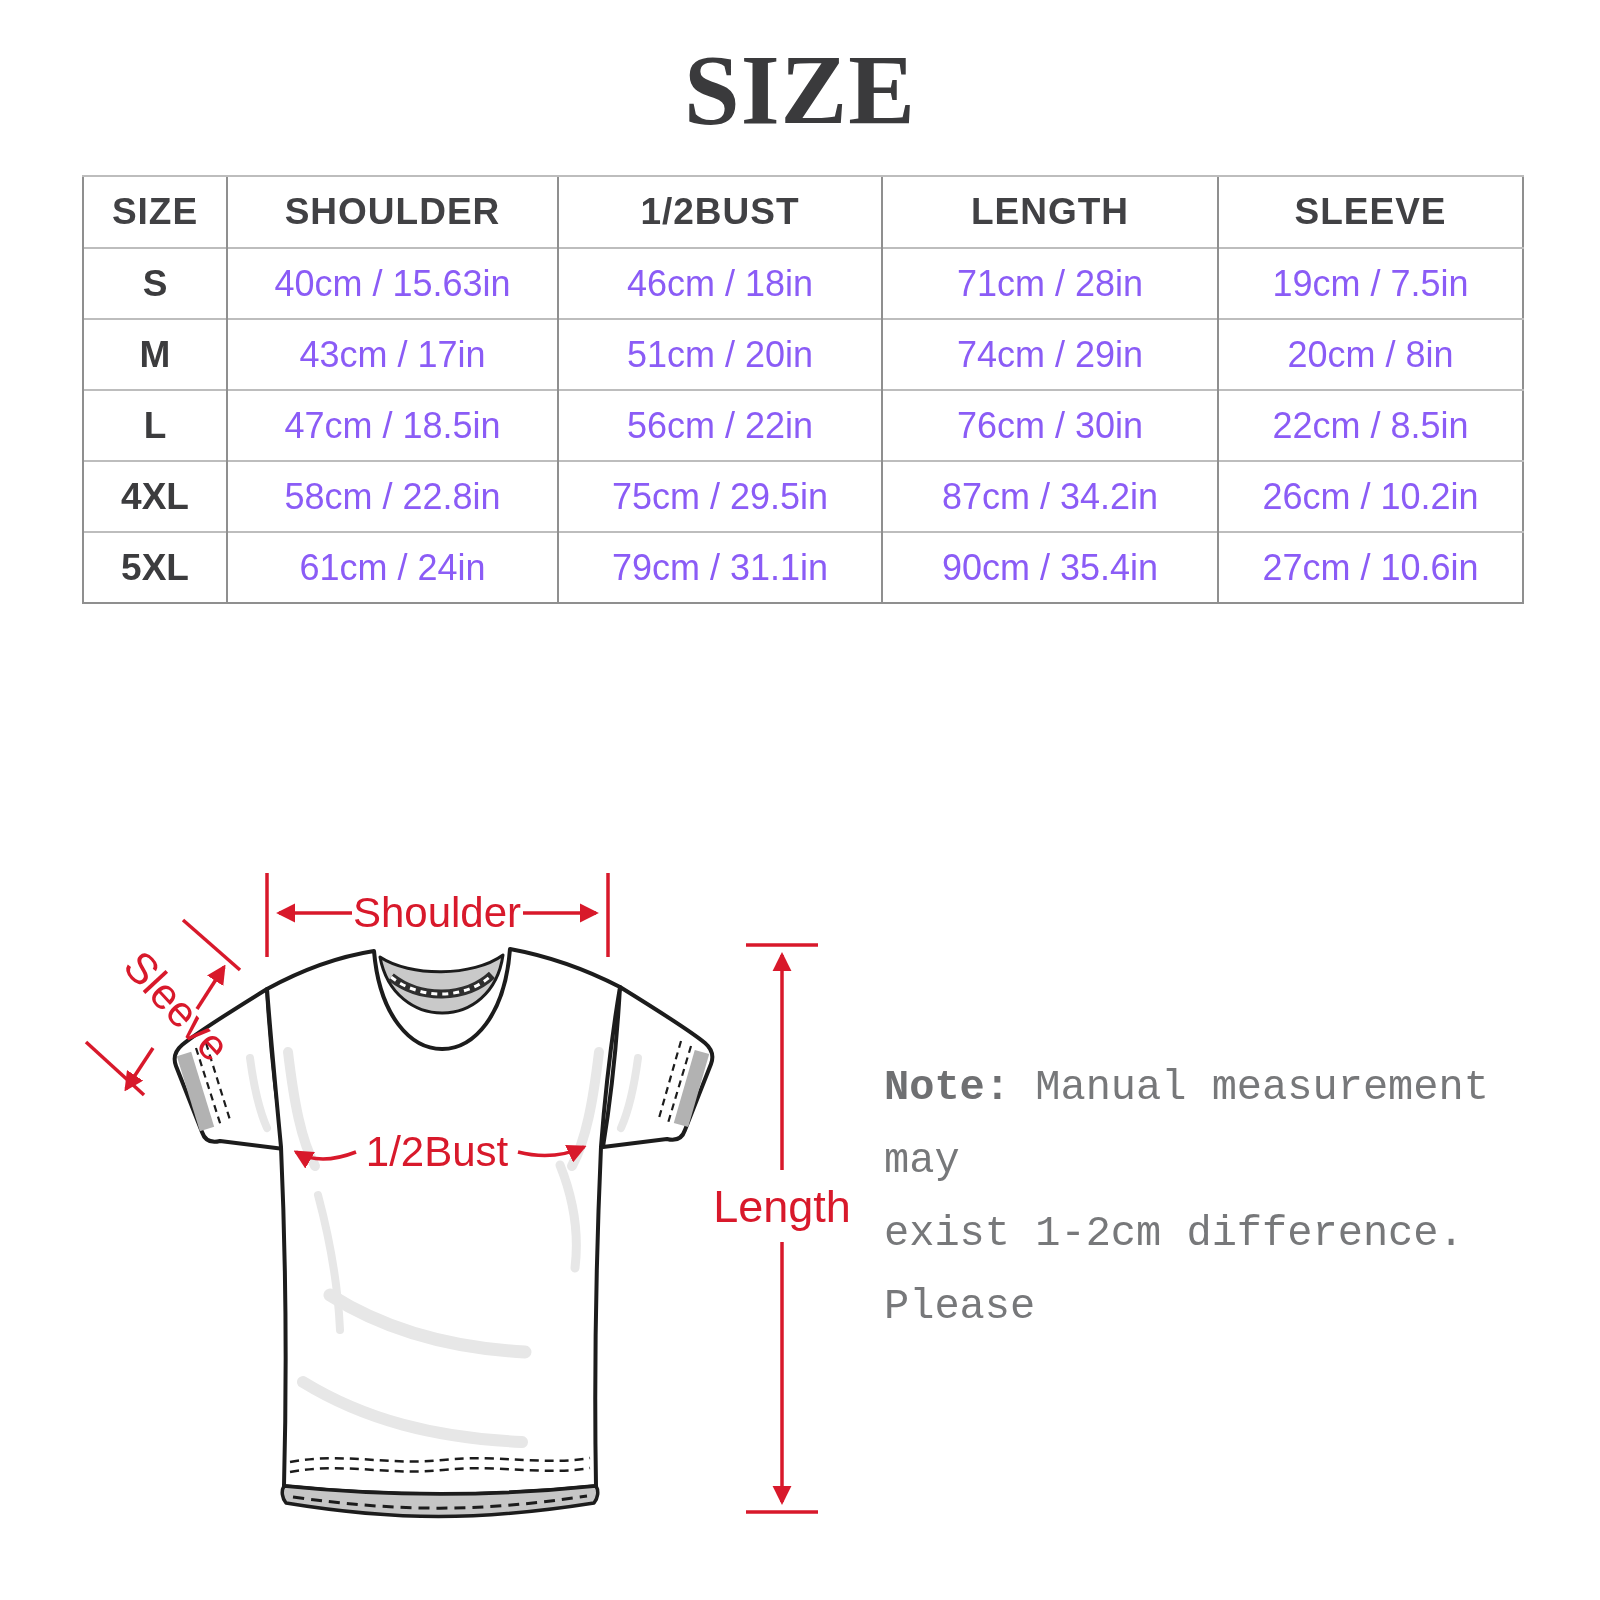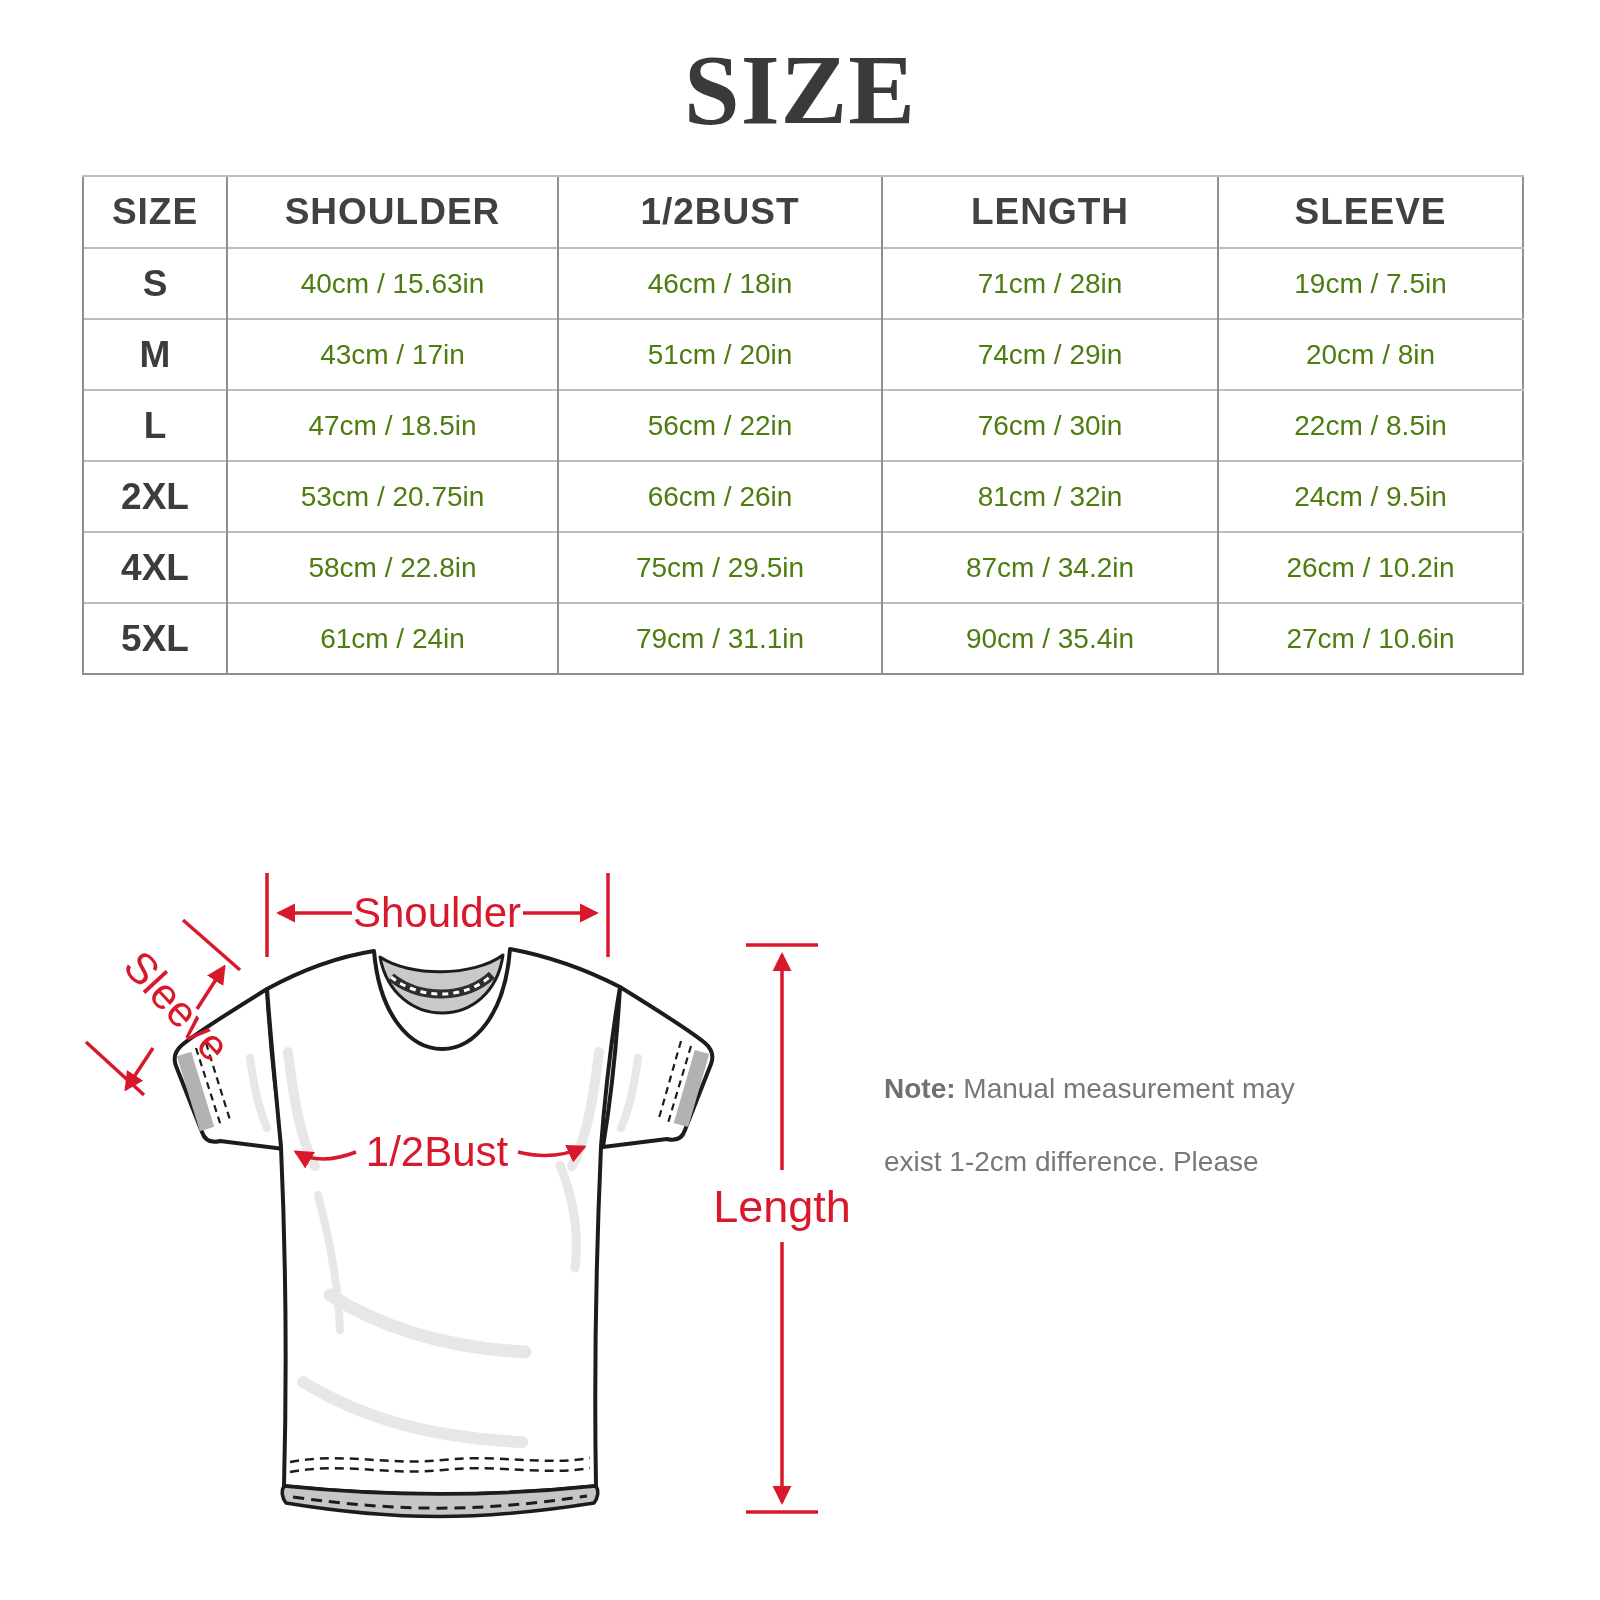--- a/index.html
+++ b/index.html
@@ -8,24 +8,24 @@
   #page-title{position:absolute;left:0;top:30px;width:1600px;height:120px;line-height:120px;
               text-align:center;font-family:"Liberation Serif",serif;font-weight:bold;
               font-size:100px;color:#3a3a3c;letter-spacing:1px;}
   #size-table{position:absolute;left:82px;top:175px;width:1440px;border-collapse:collapse;
               table-layout:fixed;border:2px solid #8f8f8f;}
   #size-table td,#size-table th{border-left:2px solid #8f8f8f;border-top:2px solid #bdbdbd;
               text-align:center;vertical-align:middle;padding:0;}
   #size-table tr{height:71px;}
   #size-table tr.hdr{height:72px;}
   #size-table th{font-size:37px;font-weight:bold;color:#414144;letter-spacing:1px;}
-  #size-table td{font-size:28px;color:#4d7c0f;}
+  #size-table td{font-size:36px;color:#8b5cf6;}
   #size-table td.szcol{font-weight:bold;color:#3c3c3e;font-size:37px;}
-  #note-block{position:absolute;left:884px;top:1052px;width:640px;font-size:28px;
-              line-height:73px;color:#77787a;}
+  #note-block{position:absolute;left:884px;top:1052px;width:640px;font-size:42px;
+              line-height:73px;color:#77787a;font-family:Liberation Mono, monospace;}
   #note-block b{color:#6f7072;}
   #diagram-svg{position:absolute;left:0;top:830px;}
   .redtxt{font-family:"Liberation Sans",sans-serif;fill:#d8192b;}
 </style>
 </head>
 <body>
 
 <div id="canvas">
 
   <div id="page-title">SIZE</div>
@@ -59,27 +59,20 @@
       <td>51cm / 20in</td>
       <td>74cm / 29in</td>
       <td>20cm / 8in</td>
     </tr>
     <tr>
       <td class="szcol">L</td>
       <td>47cm / 18.5in</td>
       <td>56cm / 22in</td>
       <td>76cm / 30in</td>
       <td>22cm / 8.5in</td>
-    </tr>
-    <tr>
-      <td class="szcol">2XL</td>
-      <td>53cm / 20.75in</td>
-      <td>66cm / 26in</td>
-      <td>81cm / 32in</td>
-      <td>24cm / 9.5in</td>
     </tr>
     <tr>
       <td class="szcol">4XL</td>
       <td>58cm / 22.8in</td>
       <td>75cm / 29.5in</td>
       <td>87cm / 34.2in</td>
       <td>26cm / 10.2in</td>
     </tr>
     <tr>
       <td class="szcol">5XL</td>

